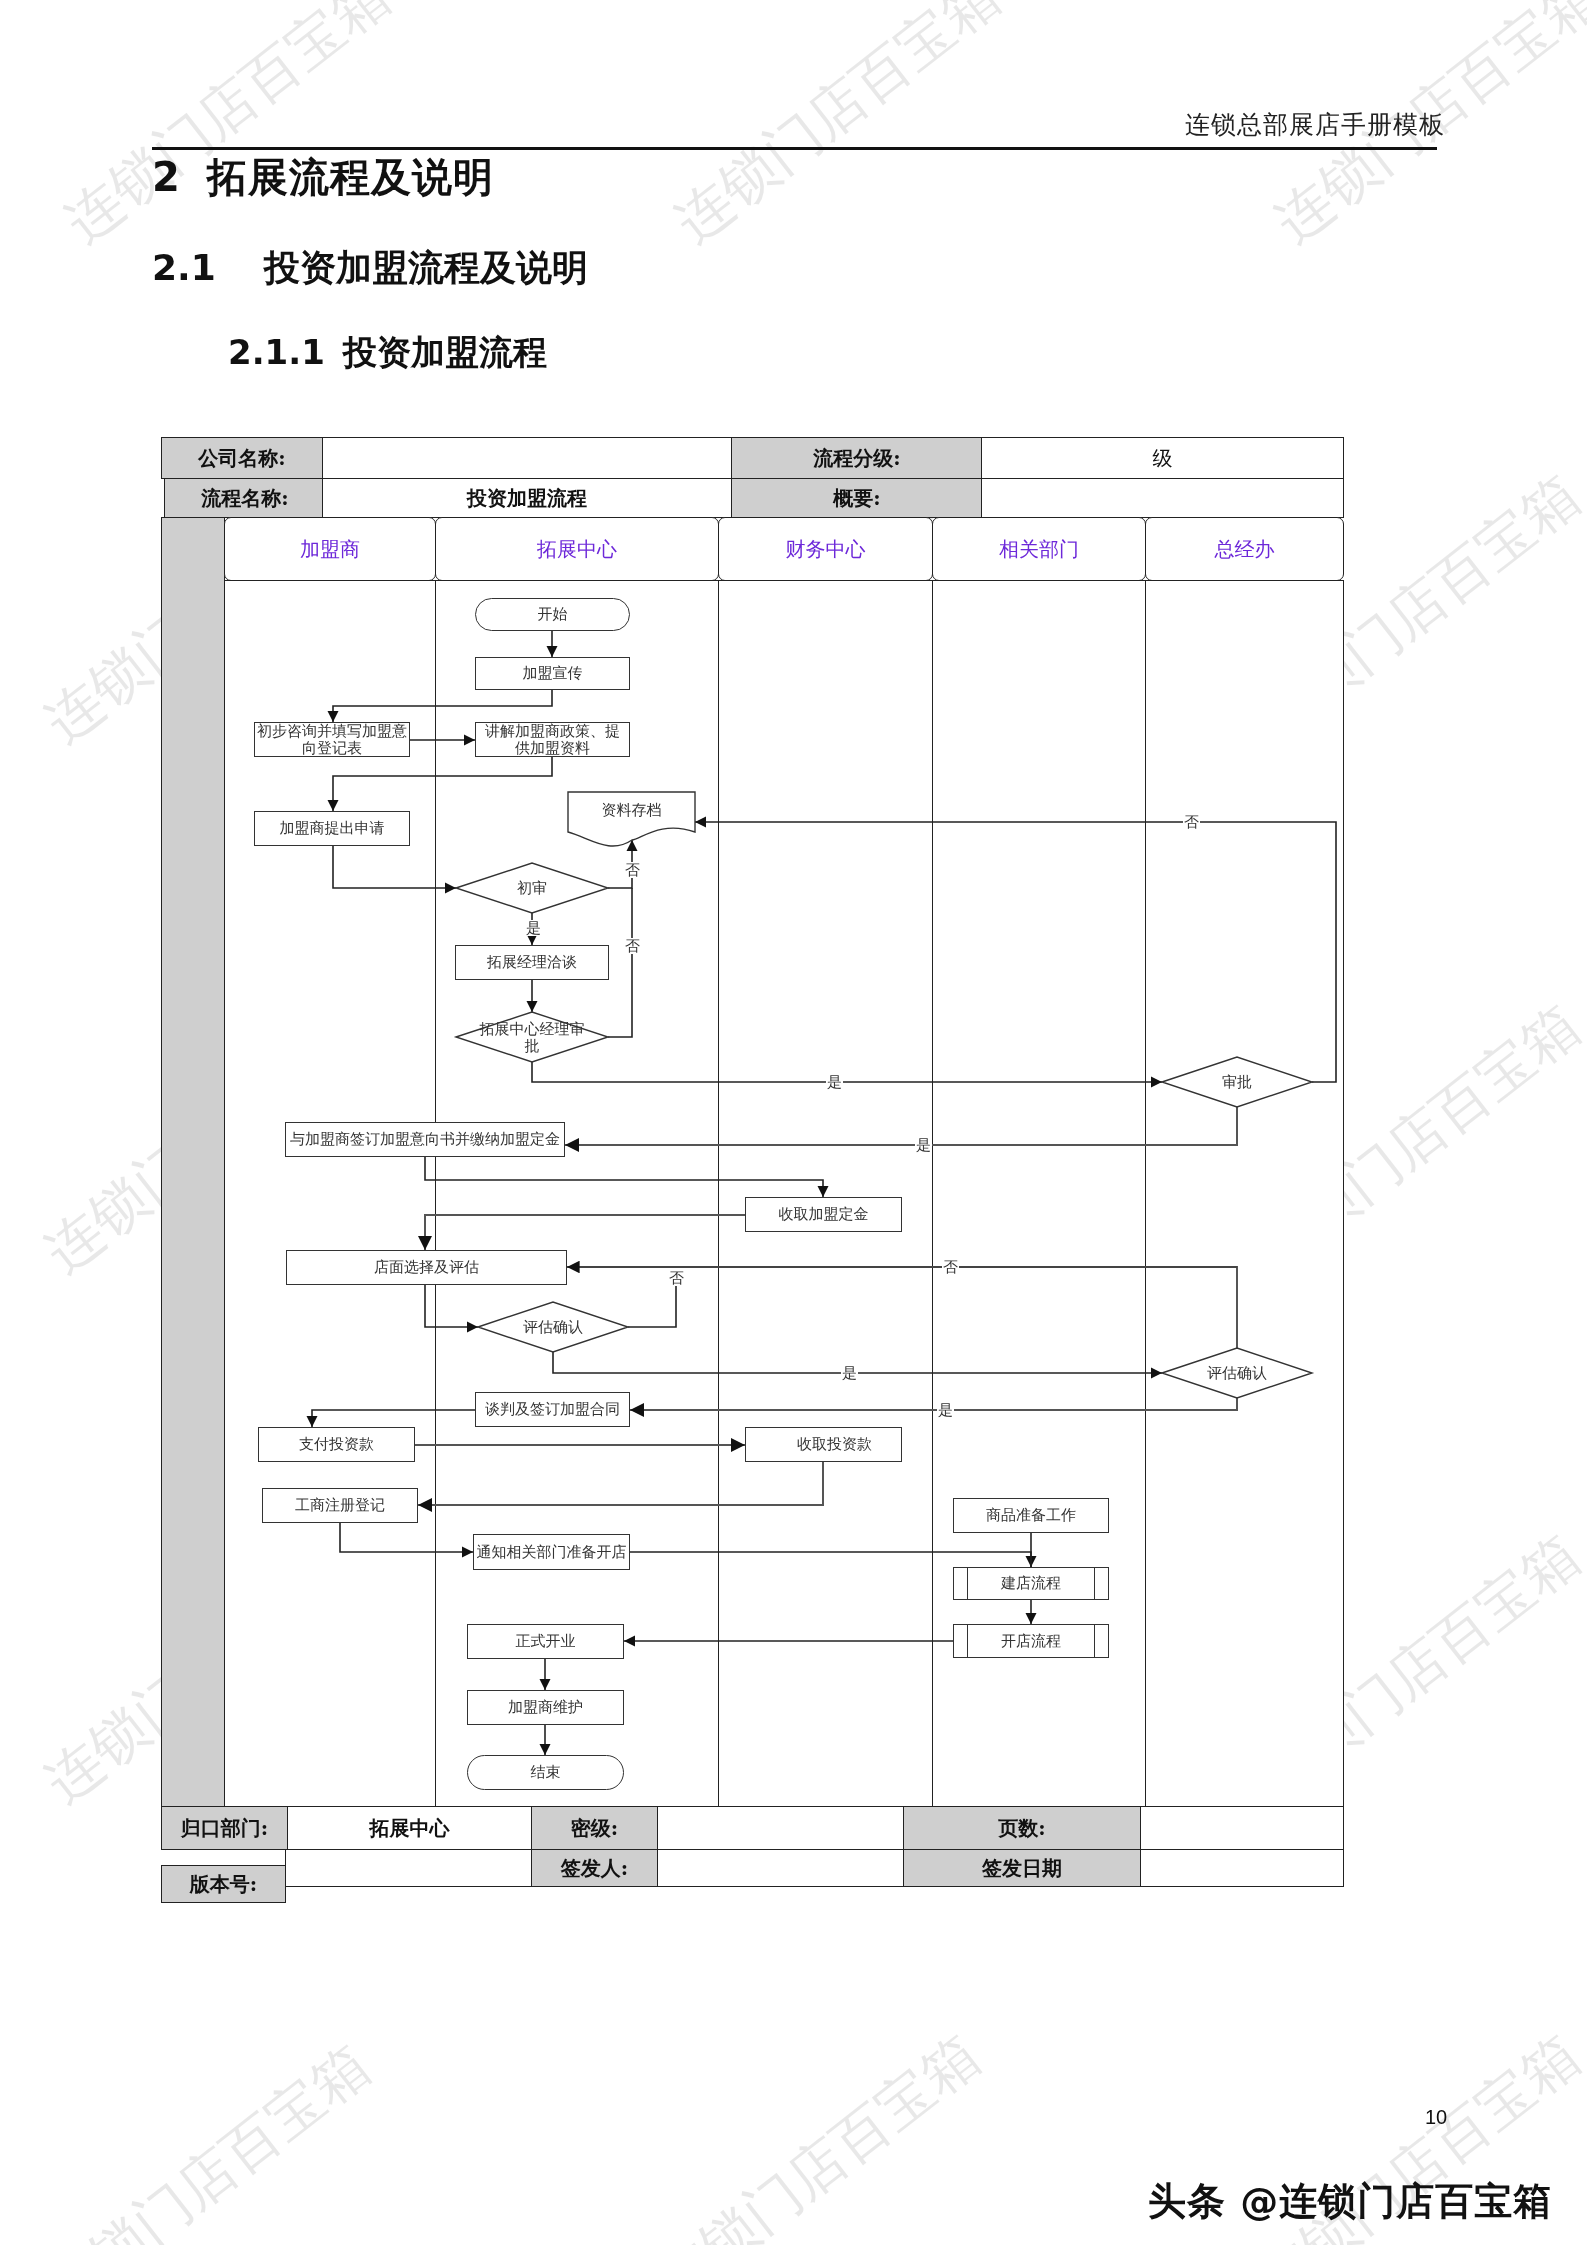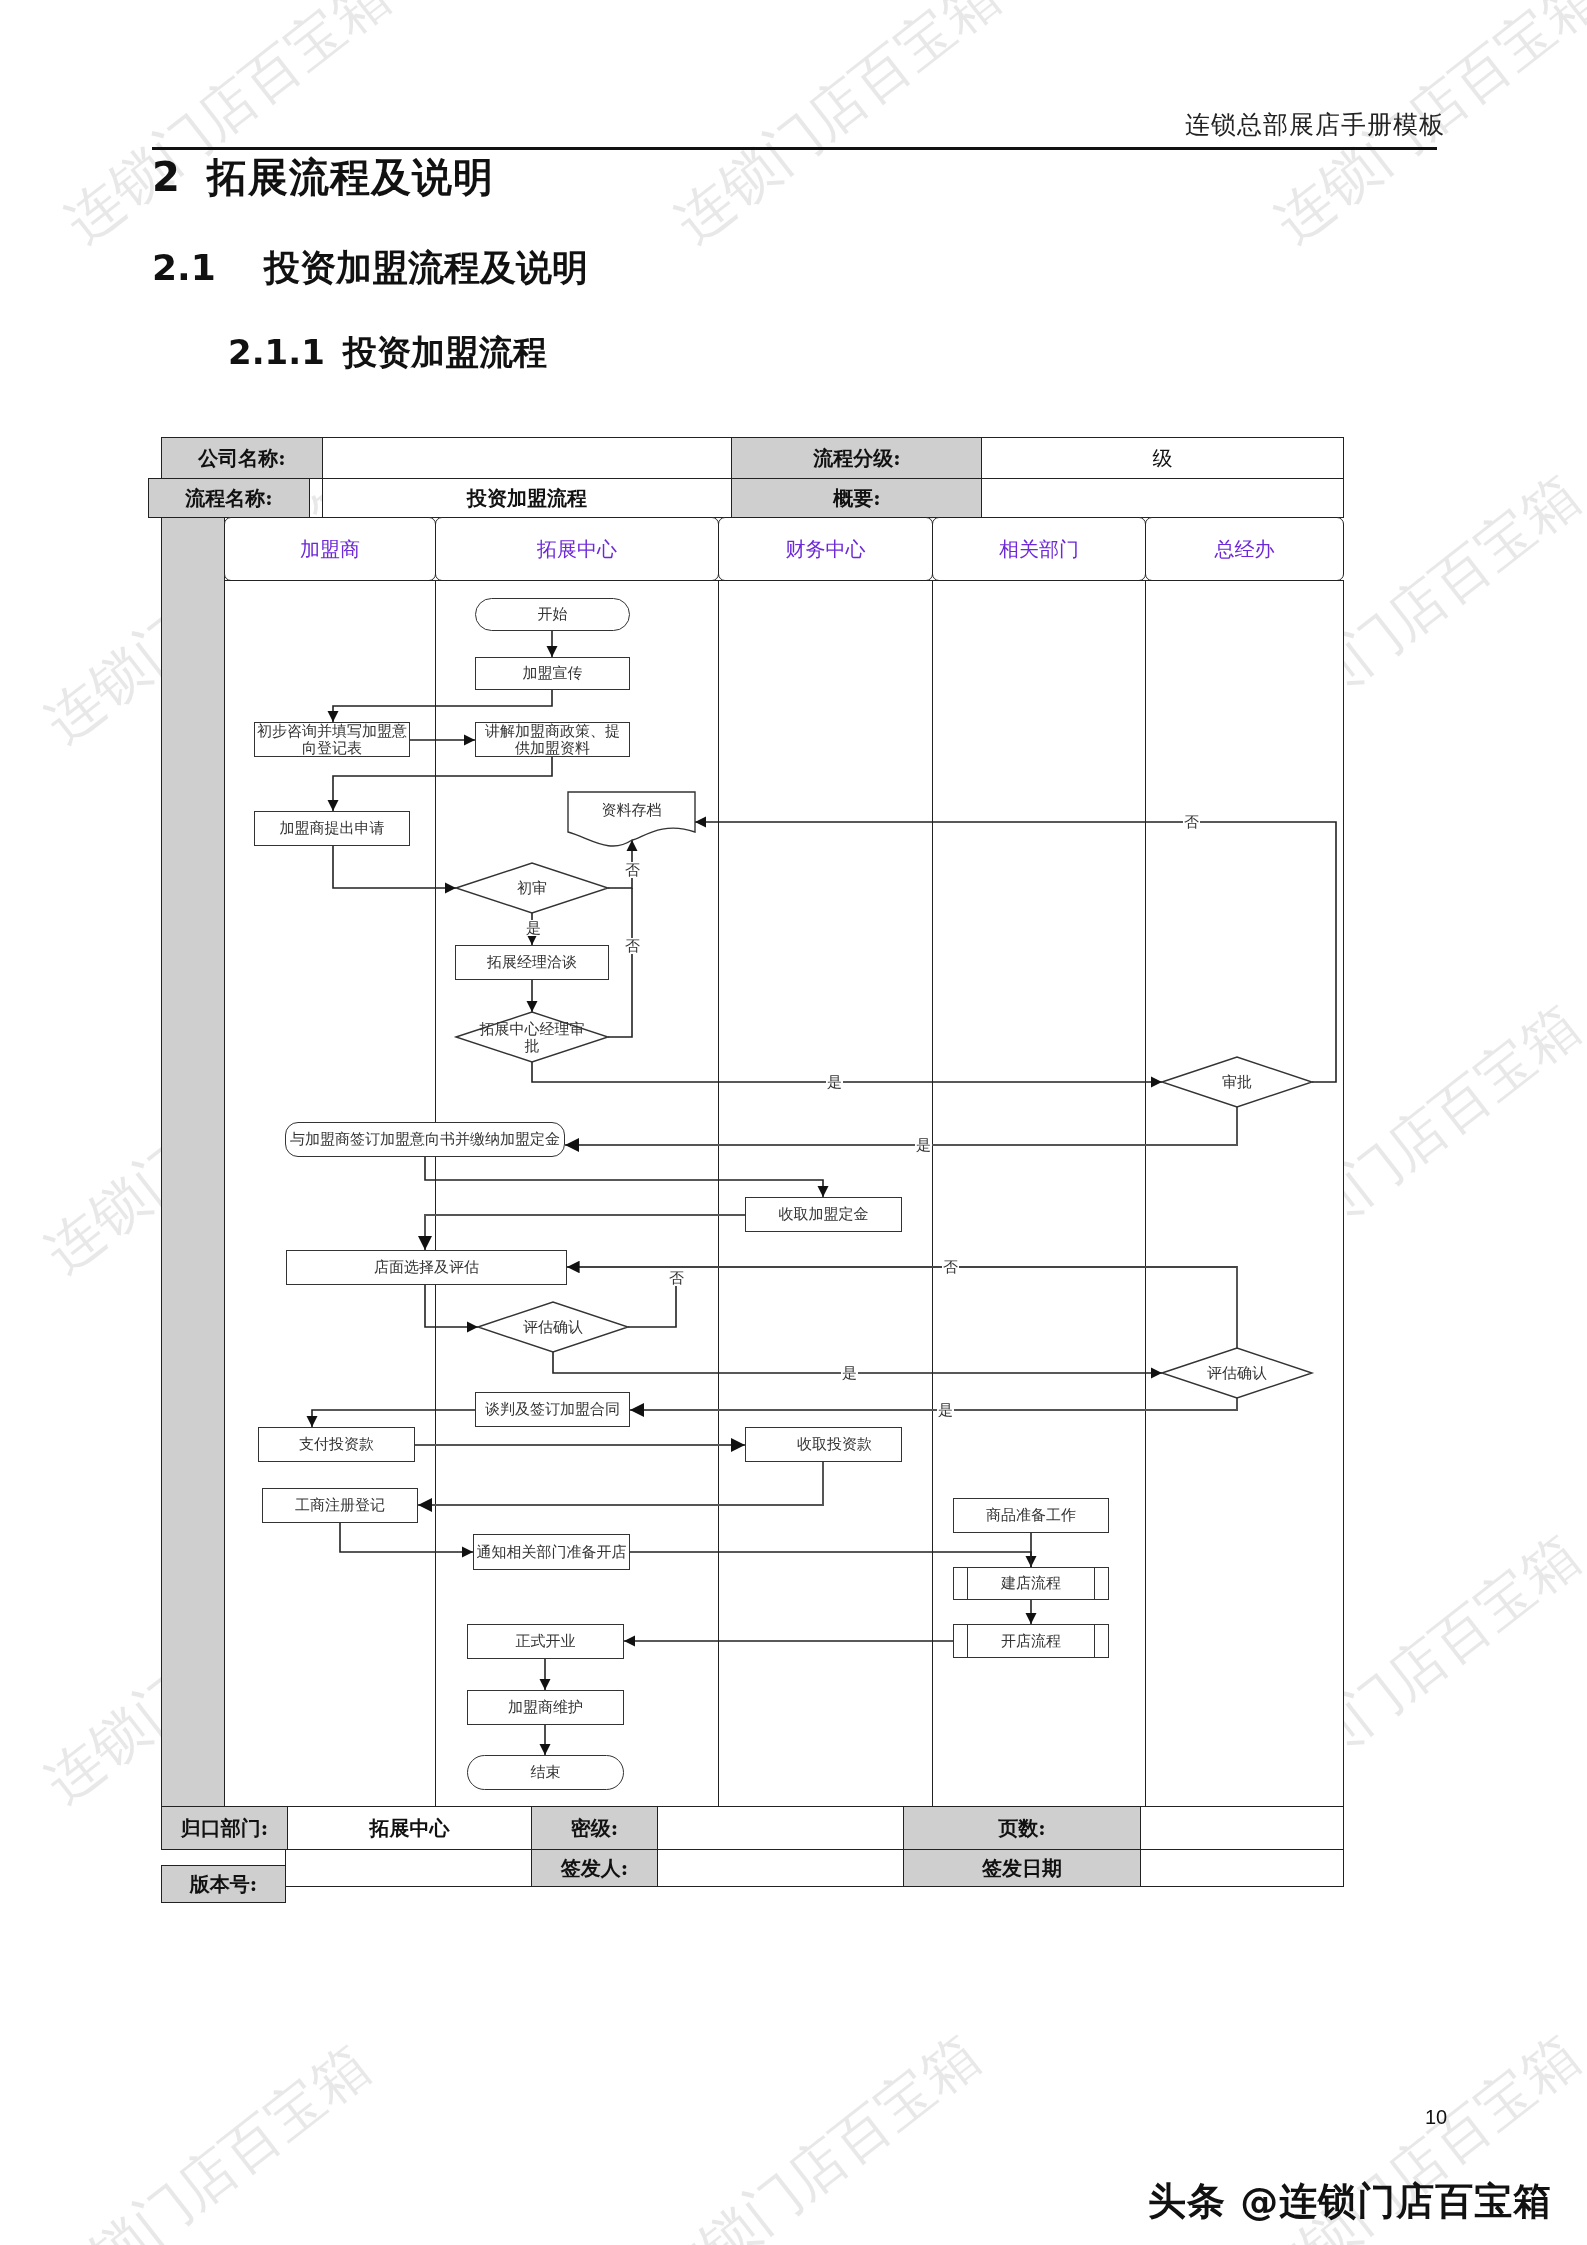--- a/index.html
+++ b/index.html
@@ -66,21 +66,21 @@
 <div class="abs h3">
   <span class="num">2.1.1</span><span>投资加盟流程</span>
 </div>
 
 <div>
   <div class="cell grey" style="left:161px;top:437px;width:162px;height:42px;">公司名称:</div>
   <div class="cell white" style="left:322px;top:437px;width:410px;height:42px;border-bottom:none;"></div>
   <div class="cell grey" style="left:731px;top:437px;width:252px;height:42px;">流程分级:</div>
   <div class="cell white" style="left:981px;top:437px;width:363px;height:42px;font-weight:normal;">级</div>
 
-  <div class="cell grey" style="left:148px;top:478px;width:162px;height:40px;">流程名称:</div>
+  <div class="cell grey" style="left:164px;top:478px;width:162px;height:40px;">流程名称:</div>
   <div class="cell white" style="left:322px;top:478px;width:410px;height:40px;font-weight:bold;">投资加盟流程</div>
   <div class="cell grey" style="left:731px;top:478px;width:252px;height:40px;">概要:</div>
   <div class="cell white" style="left:981px;top:478px;width:363px;height:40px;"></div>
 </div>
 
 <div>
   <div class="cell grey" style="left:161px;top:517px;width:64px;height:1290px;"></div>
   <div class="cell white lane-head" style="left:224px;top:517px;width:212px;height:64px;">加盟商</div>
   <div class="cell white lane-head" style="left:435px;top:517px;width:284px;height:64px;">拓展中心</div>
   <div class="cell white lane-head" style="left:718px;top:517px;width:215px;height:64px;">财务中心</div>
@@ -175,21 +175,21 @@
 <div class="node term" style="left:475px;top:598px;width:155px;height:33px;">开始</div>
 <div class="node" style="left:475px;top:657px;width:155px;height:33px;">加盟宣传</div>
 <div class="node" style="left:254px;top:722px;width:156px;height:35px;">初步咨询并填写加盟意向登记表</div>
 <div class="node" style="left:475px;top:722px;width:155px;height:35px;">讲解加盟商政策、提供加盟资料</div>
 <div class="node" style="left:254px;top:811px;width:156px;height:35px;">加盟商提出申请</div>
 <div class="diamond-label" style="left:568px;top:800px;width:127px;height:20px;">资料存档</div>
 <div class="diamond-label" style="left:470px;top:878px;width:124px;height:20px;">初审</div>
 <div class="node" style="left:455px;top:945px;width:154px;height:35px;">拓展经理洽谈</div>
 <div class="diamond-label" style="left:478px;top:1020px;width:108px;height:36px;">拓展中心经理审批</div>
 <div class="diamond-label" style="left:1187px;top:1072px;width:100px;height:20px;">审批</div>
-<div class="node" style="left:285px;top:1122px;width:280px;height:35px;border-radius:13px;">与加盟商签订加盟意向书并缴纳加盟定金</div>
+<div class="node" style="left:285px;top:1122px;width:280px;height:35px;">与加盟商签订加盟意向书并缴纳加盟定金</div>
 <div class="node" style="left:745px;top:1197px;width:157px;height:35px;">收取加盟定金</div>
 <div class="node" style="left:286px;top:1250px;width:281px;height:35px;">店面选择及评估</div>
 <div class="diamond-label" style="left:503px;top:1317px;width:100px;height:20px;">评估确认</div>
 <div class="diamond-label" style="left:1187px;top:1363px;width:100px;height:20px;">评估确认</div>
 <div class="node" style="left:475px;top:1392px;width:155px;height:35px;">谈判及签订加盟合同</div>
 <div class="node" style="left:258px;top:1427px;width:157px;height:35px;">支付投资款</div>
 <div class="node" style="left:745px;top:1427px;width:157px;height:35px;padding-left:24px;">收取投资款</div>
 <div class="node" style="left:262px;top:1488px;width:156px;height:35px;">工商注册登记</div>
 <div class="node" style="left:473px;top:1534px;width:157px;height:36px;">通知相关部门准备开店</div>
 <div class="node" style="left:953px;top:1498px;width:156px;height:35px;">商品准备工作</div>

